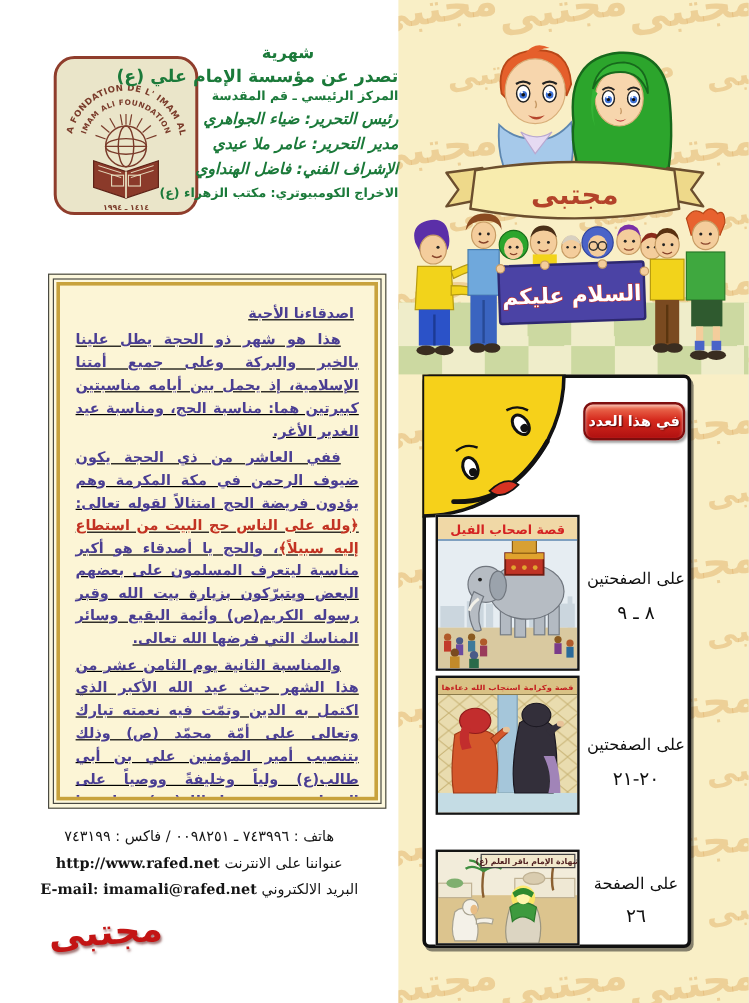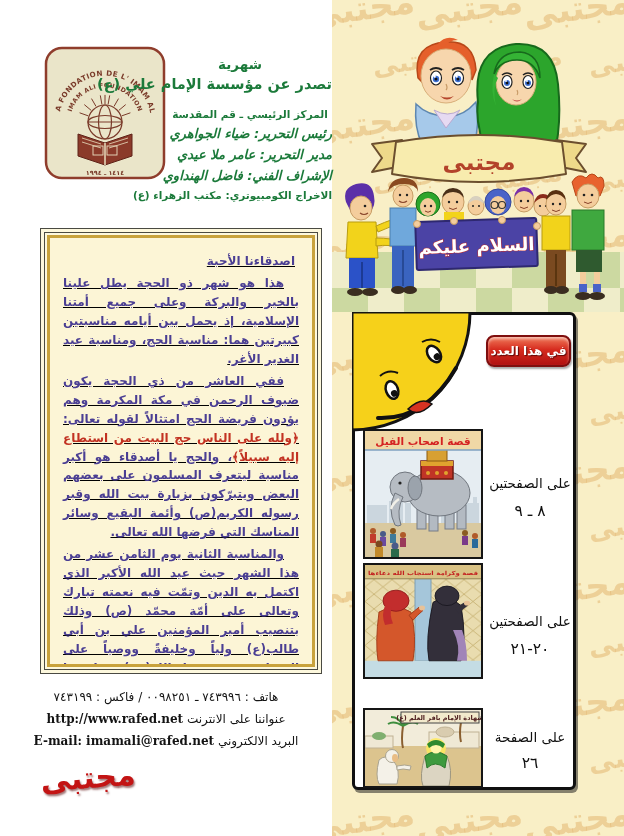--- a/index.html
+++ b/index.html
@@ -9,24 +9,24 @@
 
   
   .right-bg{position:absolute;left:332px;top:0;width:292px;height:836px;background:#f9efc6;overflow:hidden;}
   .pat{position:absolute;z-index:1;color:rgba(223,173,100,.48);font-weight:bold;
        transform:rotate(-8deg);white-space:nowrap;}
   .floor{position:absolute;z-index:2;left:0;top:252px;width:292px;height:60px;
          background:repeating-conic-gradient(#ccd9a1 0% 25%, #efedca 0% 50%);background-size:72px 72px;}
 
   
   .logo-svg{position:absolute;left:44px;top:46px;width:122px;height:134px;}
-  .masthead{position:absolute;left:148px;top:56px;width:184px;direction:rtl;color:#1b7a3a;}
+  .masthead{position:absolute;left:148px;top:36px;width:184px;direction:rtl;color:#1b7a3a;}
   .m-freq{text-align:center;font-weight:bold;font-size:13.5px;}
   .m-pub{text-align:center;font-weight:bold;font-size:14.5px;margin-top:4px;white-space:nowrap;}
-  .m-center{text-align:center;font-weight:bold;font-size:10.5px;margin-top:16px;color:#1b7a3a;padding-left:20px;}
+  .m-center{font-weight:bold;font-size:10.5px;margin-top:2px;color:#1b7a3a;padding-left:20px;}
   .m-line{font-weight:bold;font-size:13px;margin-top:6px;text-align:right;white-space:nowrap;font-style:italic;}
   .m-small{font-weight:bold;font-size:10.5px;margin-top:6px;text-align:right;white-space:nowrap;}
 
   .letter{position:absolute;left:40px;top:228px;width:282px;height:446px;box-sizing:border-box;
           border:1px solid #4a4a42;padding:3px;background:#fdf8dd;}
   .letter-mid{width:100%;height:100%;box-sizing:border-box;border:1px solid #4a4a42;padding:2px;text-decoration:underline;}
   .letter-inner{width:100%;height:100%;box-sizing:border-box;border:3px solid #c8a23c;
                 background:#fcf5d6;padding:14px 13px;overflow:hidden;}
   .letter-text{direction:rtl;text-align:justify;font-size:12px;line-height:1.58;font-weight:bold;color:#4a3e93;}
   .letter-text p{margin:0 0 3px;}

